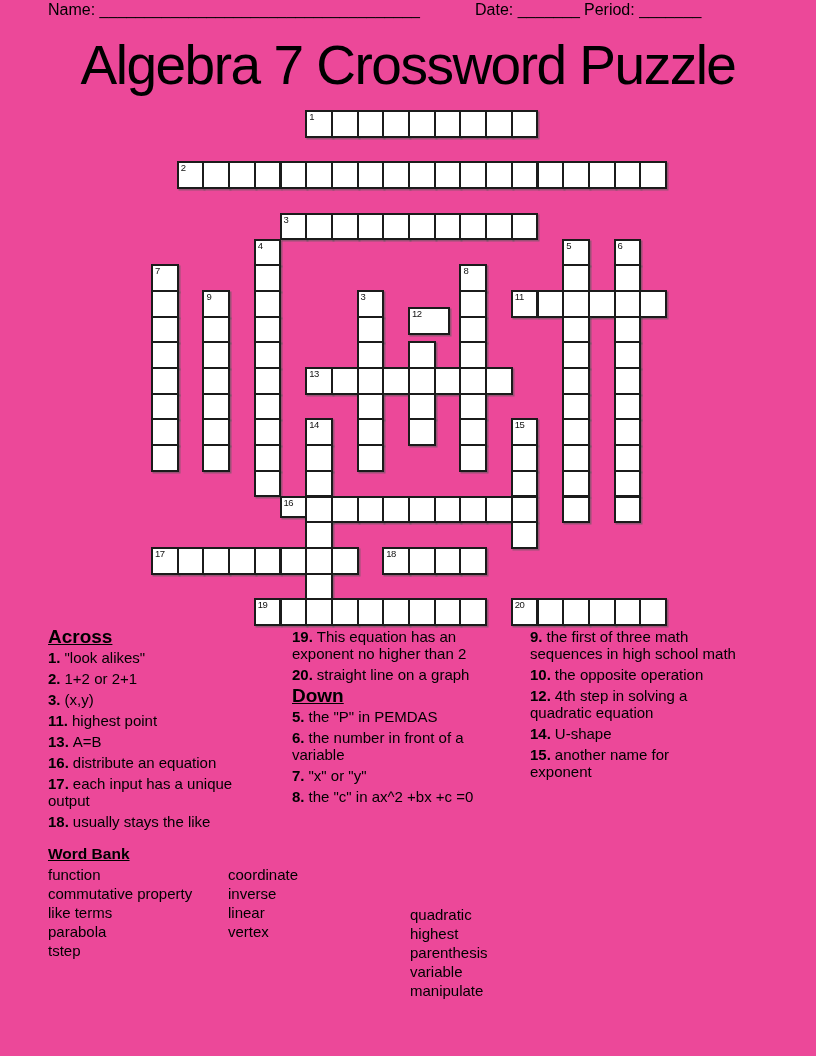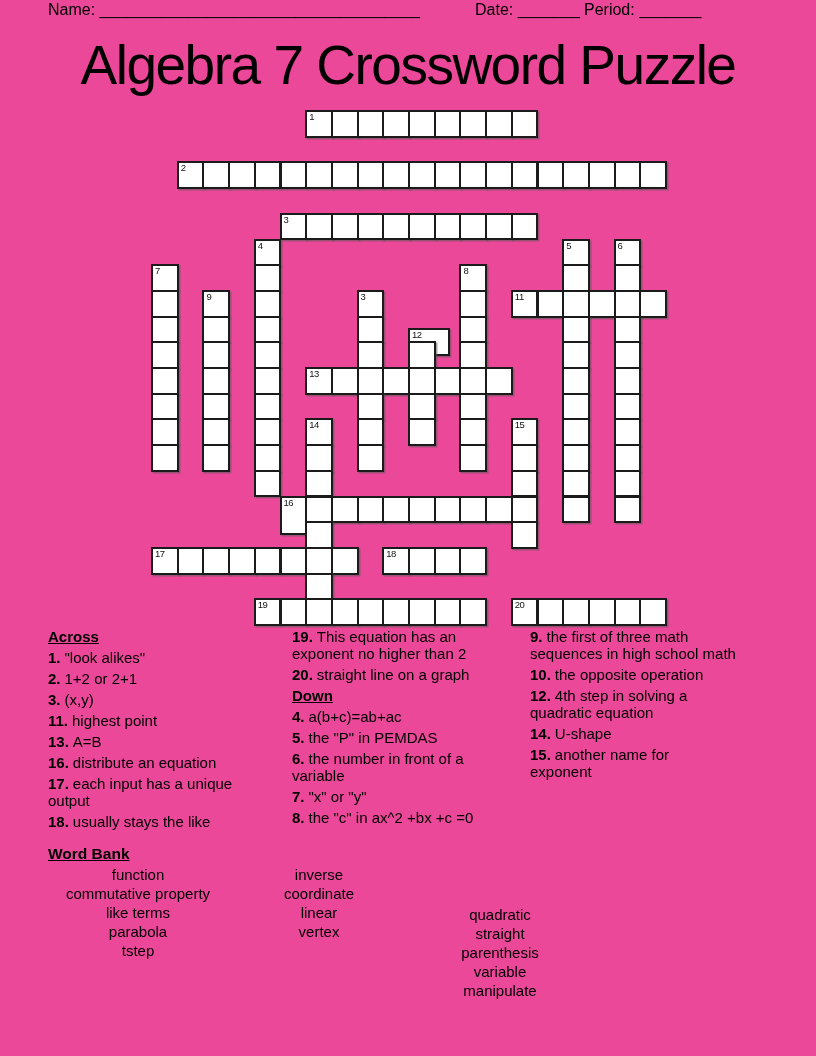--- a/index.html
+++ b/index.html
@@ -29,33 +29,33 @@
     position:absolute; top:-1px; left:2px; font-size:9.5px; line-height:11px;
     color:#111; letter-spacing:-0.5px;
   }
   
   .clues { position:absolute; left:48px; top:628px; width:730px; display:flex; }
   .clue-col { flex:0 0 auto; }
   .clue-col-0 { width:244px; }
   .clue-col-1 { width:238px; }
   .clue-col-2 { width:246px; }
   .clue-heading {
-    font-size:15px; font-weight:bold; text-decoration:underline;
+    font-size:19px; font-weight:bold; text-decoration:underline;
     line-height:17px; margin-bottom:4px;
   }
   .clue { font-size:15px; line-height:17px; margin-bottom:4px; }
   .clue .clue-num { font-weight:bold; margin-right:4px; }
   .clue .clue-text { white-space:pre-line; }
   
   .wordbank { position:absolute; left:48px; top:845px; width:730px; }
   .wb-heading {
     font-size:15.5px; font-weight:bold; text-decoration:underline;
     line-height:17px; margin-bottom:3px;
   }
-  .wb-cols { display:flex;text-align:center; }
+  .wb-cols { display:flex; }
   .wb-col-0 { width:180px; }
   .wb-col-1 { width:182px; }
   .wb-col-2 { width:180px; }
   .wb-col-3 { width:180px;margin-top:40px; }
   .wb-item { font-size:15px; line-height:19px; }
 </style>
 </head>
 <body>
 
 <div class="page">
@@ -143,21 +143,21 @@
       </div>
       <div class="cell" style="left: 385.5px; top: 179.9px; width: 27.7px; height: 27.7px;"></div>
       <div class="cell" style="left: 411.2px; top: 179.9px; width: 27.7px; height: 27.7px;"></div>
       <div class="cell" style="left: 436.9px; top: 179.9px; width: 27.7px; height: 27.7px;"></div>
       <div class="cell" style="left: 462.6px; top: 179.9px; width: 27.7px; height: 27.7px;"></div>
       <div class="cell" style="left: 488.3px; top: 179.9px; width: 27.7px; height: 27.7px;"></div>
       <div class="cell" style="left: 0px; top: 205.6px; width: 27.7px; height: 27.7px;"></div>
       <div class="cell" style="left: 51.4px; top: 205.6px; width: 27.7px; height: 27.7px;"></div>
       <div class="cell" style="left: 102.8px; top: 205.6px; width: 27.7px; height: 27.7px;"></div>
       <div class="cell" style="left: 205.6px; top: 205.6px; width: 27.7px; height: 27.7px;"></div>
-      <div class="cell" style="left: 257px; top: 218px; width: 42px; height: 27.7px;">
+      <div class="cell" style="left: 257px; top: 197px; width: 42px; height: 27.7px;">
         <span class="num">12</span>
       </div>
       <div class="cell" style="left: 308.4px; top: 205.6px; width: 27.7px; height: 27.7px;"></div>
       <div class="cell" style="left: 411.2px; top: 205.6px; width: 27.7px; height: 27.7px;"></div>
       <div class="cell" style="left: 462.6px; top: 205.6px; width: 27.7px; height: 27.7px;"></div>
       <div class="cell" style="left: 0px; top: 231.3px; width: 27.7px; height: 27.7px;"></div>
       <div class="cell" style="left: 51.4px; top: 231.3px; width: 27.7px; height: 27.7px;"></div>
       <div class="cell" style="left: 102.8px; top: 231.3px; width: 27.7px; height: 27.7px;"></div>
       <div class="cell" style="left: 205.6px; top: 231.3px; width: 27.7px; height: 27.7px;"></div>
       <div class="cell" style="left: 257px; top: 231.3px; width: 27.7px; height: 27.7px;"></div>
@@ -208,21 +208,21 @@
       <div class="cell" style="left: 205.6px; top: 334.1px; width: 27.7px; height: 27.7px;"></div>
       <div class="cell" style="left: 308.4px; top: 334.1px; width: 27.7px; height: 27.7px;"></div>
       <div class="cell" style="left: 359.8px; top: 334.1px; width: 27.7px; height: 27.7px;"></div>
       <div class="cell" style="left: 411.2px; top: 334.1px; width: 27.7px; height: 27.7px;"></div>
       <div class="cell" style="left: 462.6px; top: 334.1px; width: 27.7px; height: 27.7px;"></div>
       <div class="cell" style="left: 102.8px; top: 359.8px; width: 27.7px; height: 27.7px;"></div>
       <div class="cell" style="left: 154.2px; top: 359.8px; width: 27.7px; height: 27.7px;"></div>
       <div class="cell" style="left: 359.8px; top: 359.8px; width: 27.7px; height: 27.7px;"></div>
       <div class="cell" style="left: 411.2px; top: 359.8px; width: 27.7px; height: 27.7px;"></div>
       <div class="cell" style="left: 462.6px; top: 359.8px; width: 27.7px; height: 27.7px;"></div>
-      <div class="cell" style="left: 128.5px; top: 385.5px; width: 27.7px; height: 39px;">
+      <div class="cell" style="left: 128.5px; top: 385.5px; width: 27.7px; height: 22px;">
         <span class="num">16</span>
       </div>
       <div class="cell" style="left: 154.2px; top: 385.5px; width: 27.7px; height: 27.7px;"></div>
       <div class="cell" style="left: 179.9px; top: 385.5px; width: 27.7px; height: 27.7px;"></div>
       <div class="cell" style="left: 205.6px; top: 385.5px; width: 27.7px; height: 27.7px;"></div>
       <div class="cell" style="left: 231.3px; top: 385.5px; width: 27.7px; height: 27.7px;"></div>
       <div class="cell" style="left: 257px; top: 385.5px; width: 27.7px; height: 27.7px;"></div>
       <div class="cell" style="left: 282.7px; top: 385.5px; width: 27.7px; height: 27.7px;"></div>
       <div class="cell" style="left: 308.4px; top: 385.5px; width: 27.7px; height: 27.7px;"></div>
       <div class="cell" style="left: 334.1px; top: 385.5px; width: 27.7px; height: 27.7px;"></div>
@@ -280,21 +280,20 @@
         <div class="clue"><span class="clue-num">16.</span><span class="clue-text">distribute an equation</span></div>
         <div class="clue"><span class="clue-num">17.</span><span class="clue-text">each input has a unique
 output</span></div>
         <div class="clue"><span class="clue-num">18.</span><span class="clue-text">usually stays the like</span></div>
       </div>
       <div class="clue-col clue-col-1">
         <div class="clue"><span class="clue-num">19.</span><span class="clue-text">This equation has an
 exponent no higher than 2</span></div>
         <div class="clue"><span class="clue-num">20.</span><span class="clue-text">straight line on a graph</span></div>
         <div class="clue-heading">Down</div>
-        <div class="clue"><span class="clue-num">4.</span><span class="clue-text">a(b+c)=ab+ac</span></div>
         <div class="clue"><span class="clue-num">5.</span><span class="clue-text">the "P" in PEMDAS</span></div>
         <div class="clue"><span class="clue-num">6.</span><span class="clue-text">the number in front of a
 variable</span></div>
         <div class="clue"><span class="clue-num">7.</span><span class="clue-text">"x" or "y"</span></div>
         <div class="clue"><span class="clue-num">8.</span><span class="clue-text">the "c" in ax^2 +bx +c =0</span></div>
       </div>
       <div class="clue-col clue-col-2">
         <div class="clue"><span class="clue-num">9.</span><span class="clue-text">the first of three math
 sequences in high school math</span></div>
         <div class="clue"><span class="clue-num">10.</span><span class="clue-text">the opposite operation</span></div>
@@ -310,28 +309,28 @@
     <div class="wb-heading">Word Bank</div>
     <div class="wb-cols">
         <div class="wb-col wb-col-0">
           <div class="wb-item">function</div>
           <div class="wb-item">commutative property</div>
           <div class="wb-item">like terms</div>
           <div class="wb-item">parabola</div>
           <div class="wb-item">tstep</div>
         </div>
         <div class="wb-col wb-col-1">
+          <div class="wb-item">coordinate</div>
           <div class="wb-item">inverse</div>
-          <div class="wb-item">coordinate</div>
           <div class="wb-item">linear</div>
           <div class="wb-item">vertex</div>
         </div>
         <div class="wb-col wb-col-3">
           <div class="wb-item">quadratic</div>
-          <div class="wb-item">straight</div>
+          <div class="wb-item">highest</div>
           <div class="wb-item">parenthesis</div>
           <div class="wb-item">variable</div>
           <div class="wb-item">manipulate</div>
         </div>
       </div>
   </div>
 
 </div>
 
 </body></html>

